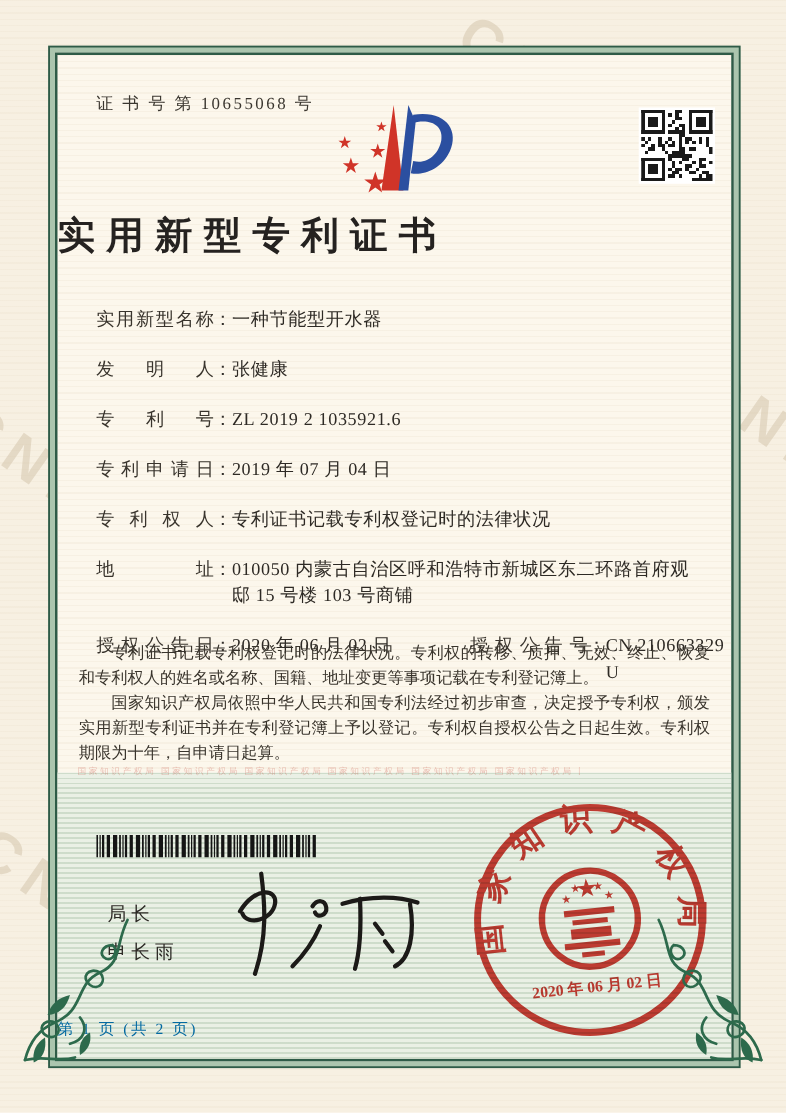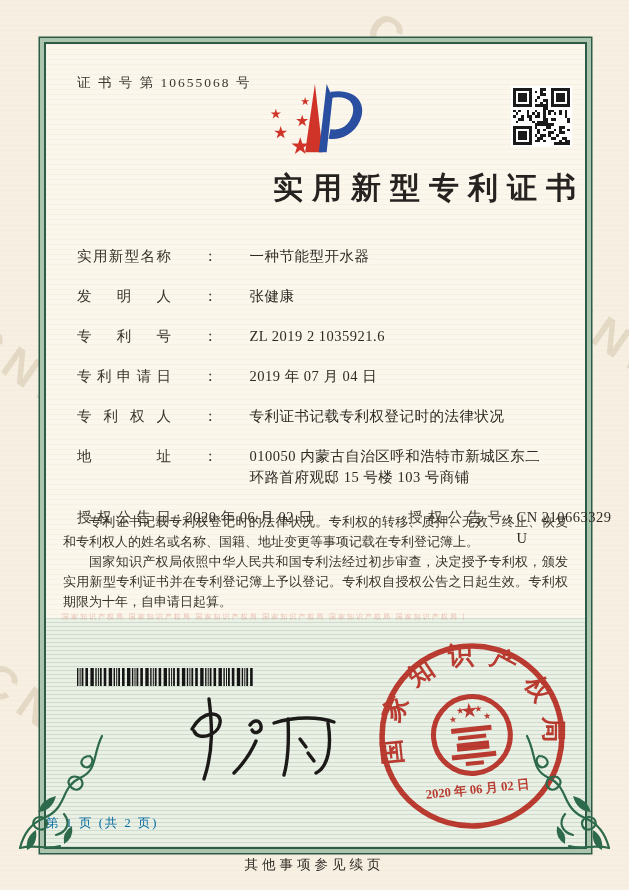--- a/index.html
+++ b/index.html
@@ -47,25 +47,25 @@
     font-size:7px;letter-spacing:2px;color:rgba(195,62,50,.30);
   }
   .cert-no{
     position:absolute;left:31px;top:30px;
     font-size:13.5px;letter-spacing:2px;color:#3a362f;
   }
   .logo{position:absolute;left:206px;top:36px;}
   .qr{position:absolute;left:465px;top:42px;width:57px;height:57px;background:#fff;padding:2px;}
   .title{
     position:absolute;left:0;top:124px;width:100%;
-    text-align:right;font-size:30px;font-weight:bold;letter-spacing:9px;
+    text-align:left;font-size:30px;font-weight:bold;letter-spacing:9px;
     color:#252220;
   }
   .fields{position:absolute;left:31px;top:202px;width:478px;font-size:14.5px;}
-  .f-row{display:flex;line-height:21px;margin-bottom:19px;gap:32px;}
+  .f-row{display:flex;line-height:21px;margin-bottom:19px;}
   .f-label{display:inline-block;width:94px;text-align:justify;text-align-last:justify;flex:0 0 94px;color:#39342d;}
   .f-colon{flex:0 0 14px;}
   .f-value{flex:1;letter-spacing:.5px;color:#2e2a25;}
   .f-pair2{display:flex;flex:0 0 215px;margin-left:36px;}
   .f-pair1{display:flex;flex:0 0 263px;}
   .paragraphs{
     position:absolute;left:17px;top:468px;width:505px;
     font-size:13px;line-height:20px;text-align:justify;color:#39342c;
   }
   .paragraphs p{margin:0;text-indent:2em;}
@@ -345,20 +345,24 @@
         <rect x="149" y="0" width="1" height="18" fill="#151515"></rect>
         <rect x="151" y="0" width="1.8" height="18" fill="#151515"></rect>
         <rect x="154.8" y="0" width="2.6" height="18" fill="#151515"></rect>
         <rect x="159.8" y="0" width="3.4" height="18" fill="#151515"></rect>
         <rect x="164.70000000000002" y="0" width="1.4" height="18" fill="#151515"></rect>
         <rect x="167.3" y="0" width="1" height="18" fill="#151515"></rect>
         <rect x="169.3" y="0" width="1.8" height="18" fill="#151515"></rect>
         <rect x="173.10000000000002" y="0" width="2.6" height="18" fill="#151515"></rect>
       </svg>
 
+    <div class="signer">
+      <div>局长</div>
+      <div>申长雨</div>
+    </div>
 
     <svg class="signature" width="170" height="95" viewBox="0 0 170 95">
       <g fill="none" stroke="#1c1a18" stroke-width="3.4" stroke-linecap="round" stroke-linejoin="round">
         <path d="M16,40 C28,20 46,22 44,34 C42,47 22,52 18,42"></path>
         <path d="M33,10 C36,34 38,60 28,90"></path>
         <path d="M74,36 C78,30 84,31 85,37 C86,43 78,46 76,41"></path>
         <path d="M80,52 C74,66 66,76 58,84"></path>
         <path d="M98,34 C120,27 144,28 158,33"></path>
         <path d="M112,30 C113,52 112,72 108,86"></path>
         <path d="M152,34 C156,58 152,78 140,84"></path>
@@ -421,14 +425,13 @@
       <path d="M6,114 c16,-4 26,2 40,-2"></path>
       <path d="M76,22 c-8,0 -12,8 -5,11 c6,2 10,-7 5,-11"></path>
     </g>
     <g fill="#2d6a4c">
       <path d="M42,62 q-14,3 -18,16 q14,-1 18,-16"></path>
       <path d="M22,96 q-11,7 -9,20 q11,-5 9,-20"></path>
       <path d="M58,92 q2,12 -8,18 q-2,-12 8,-18"></path>
     </g>
   </svg>
 
-  <div class="continuation">其他事项参见续页</div>
 </div>
 
 </body></html>

